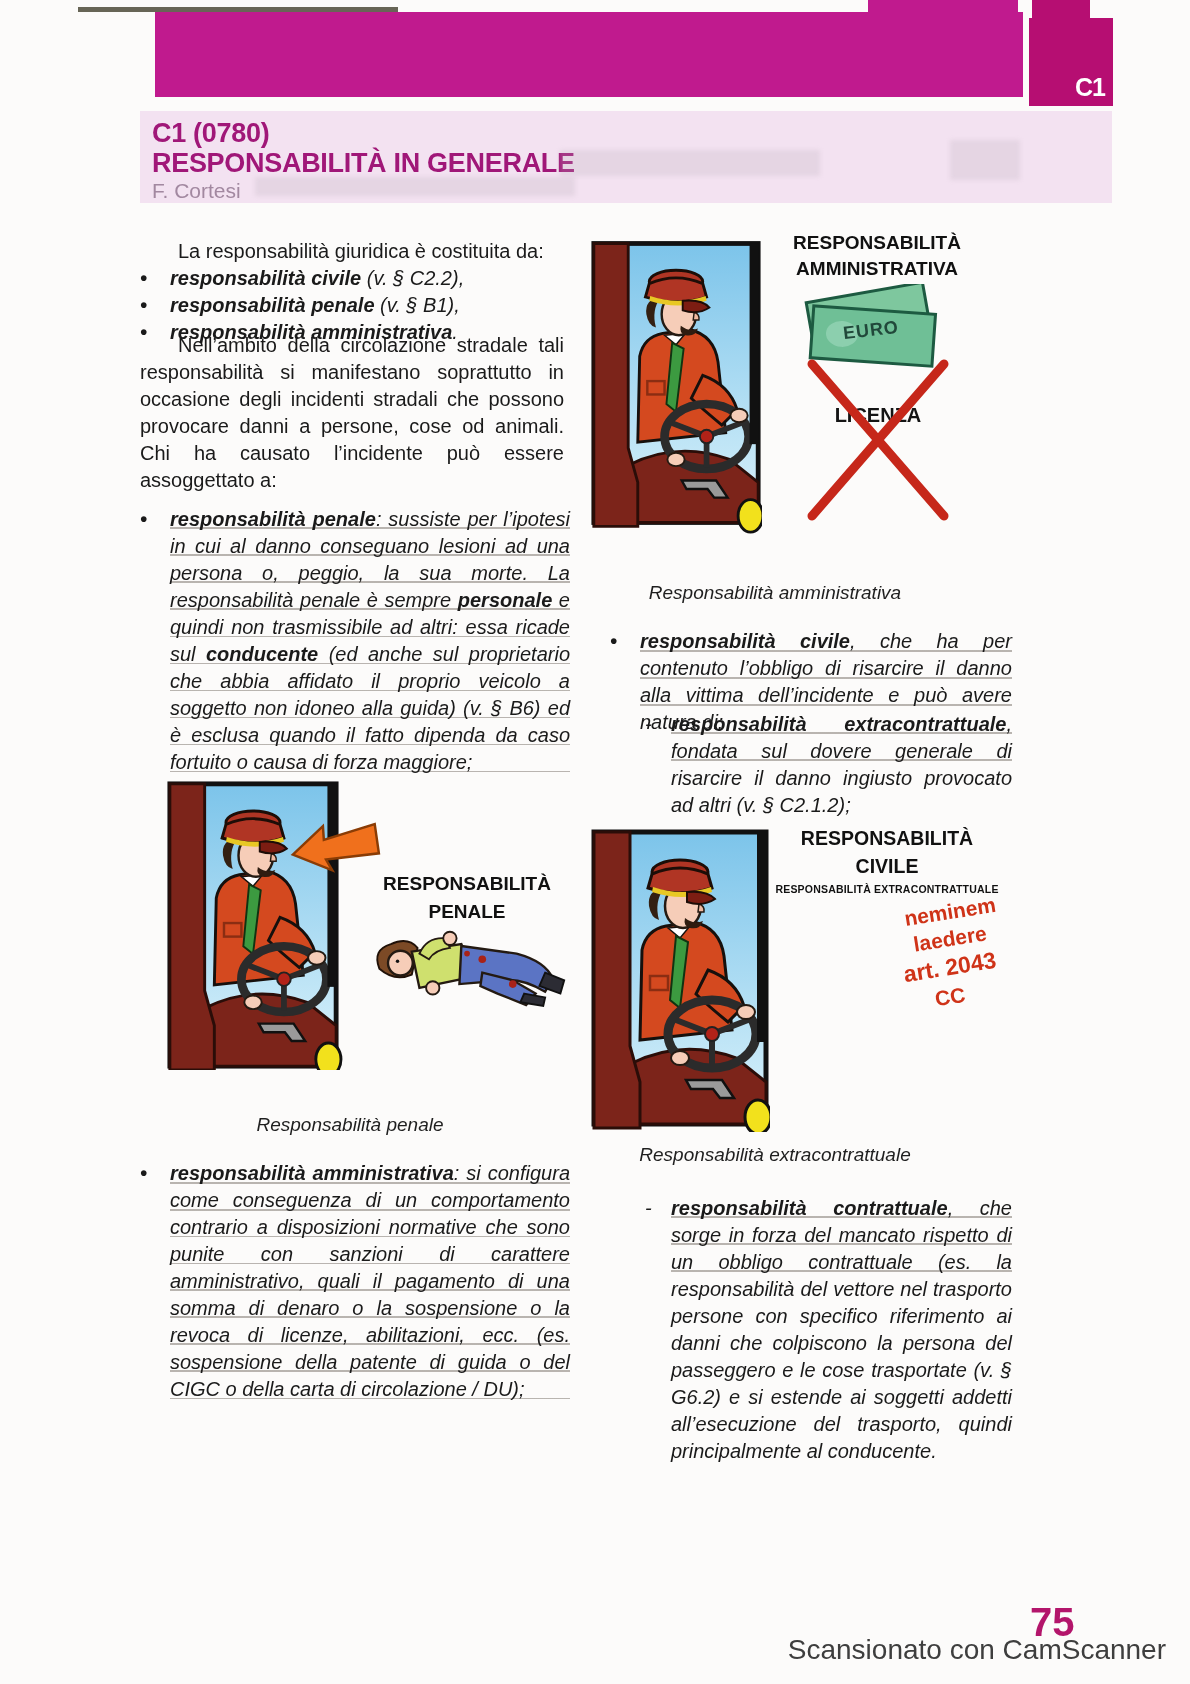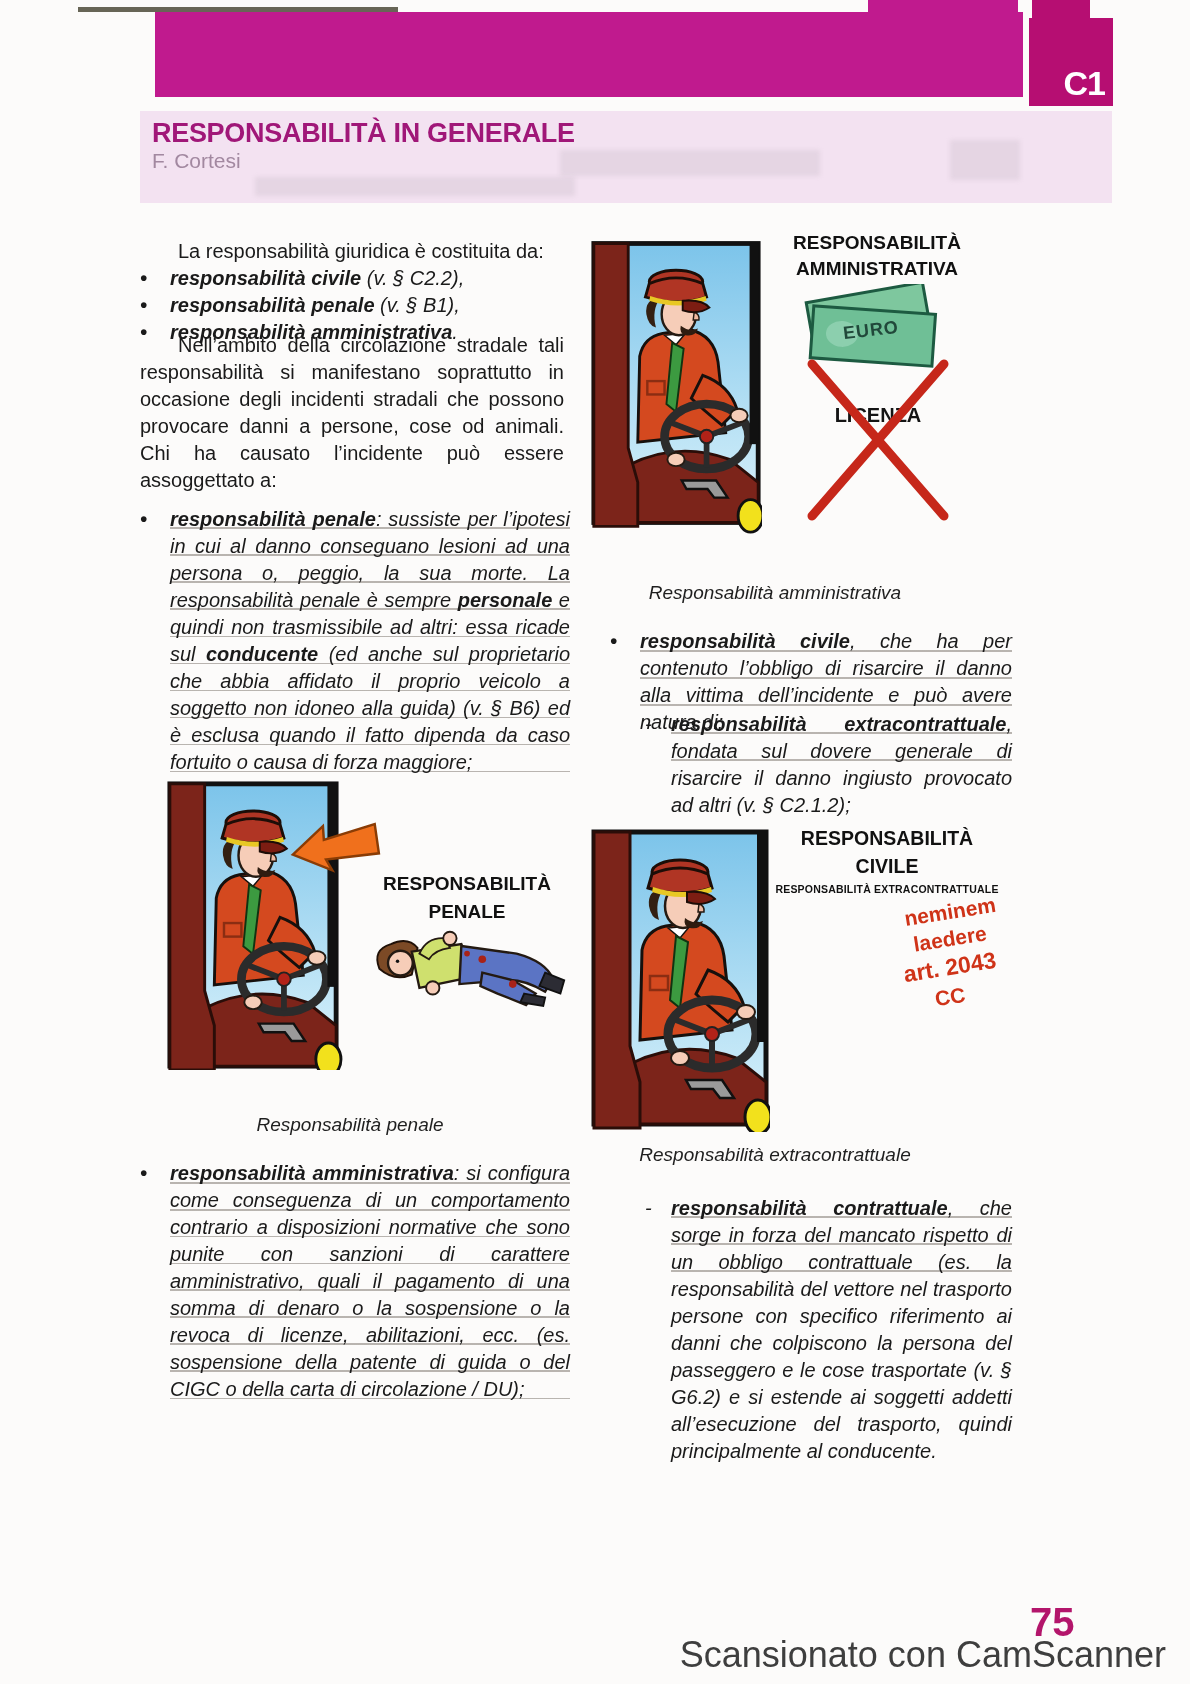--- a/index.html
+++ b/index.html
@@ -1,21 +1,21 @@
 <!DOCTYPE html>
 <html style="--band: #c01a8e; --tab: #b60e72; --title: #a01778; --stamp_red: #cf3318; --page_number: #b3156b;"><head>
 <meta charset="utf-8">
 <style>
   html,body{margin:0;padding:0;background:#e9e9e9;}
   .page{position:relative;width:1190px;height:1684px;background:#fcfbfa;overflow:hidden;
         font-family:"Liberation Sans",sans-serif;color:#1a1a1a;margin:0 auto;}
   .abs{position:absolute;}
   .band{background:var(--band,#c01a8e);}
   .tab{background:var(--tab,#b60e72);display:flex;align-items:flex-end;justify-content:flex-end;}
-  .tab-label{color:#fff;font-weight:bold;font-size:34px;line-height:1;padding:0 8px 6px 0;letter-spacing:-1px;}
+  .tab-label{color:#fff;font-weight:bold;font-size:25px;line-height:1;padding:0 8px 6px 0;letter-spacing:-1px;}
   .scanline{background:#4c4a38;opacity:.85;}
   .titleblock{background:#f3e2f1;padding:7px 0 0 12px;box-sizing:border-box;}
   .code,.sectitle{color:var(--title,#a01778);font-weight:bold;font-size:27px;line-height:30px;letter-spacing:-.3px;}
   .author{color:#a288a0;font-size:21px;line-height:24px;margin-top:1px;}
   .ghost{background:rgba(185,170,185,.24);filter:blur(2px);}
   .body-text{font-size:20px;line-height:27px;text-align:justify;}
   .indent{text-indent:38px;}
   .b{font-weight:bold;}
   .li{display:flex;font-style:italic;}
   .li .mk{flex:0 0 30px;}
@@ -26,21 +26,21 @@
   .pencil .tx, .pencil.p{background-image:repeating-linear-gradient(180deg,
       transparent 0px,transparent 21.5px,rgba(118,110,102,.5) 21.5px,rgba(118,110,102,.5) 23.5px,
       transparent 23.5px,transparent 27px);
       background-repeat:no-repeat;background-size:100% var(--plh,100%);}
   .figlabel{font-weight:bold;text-align:center;color:#111;}
   .cap{font-style:italic;font-size:19px;text-align:center;color:#1f1f1f;}
   .stamp{color:var(--stamp_red,#cf3318);font-weight:bold;text-align:center;transform:rotate(-9deg);}
   .licenza{font-weight:bold;font-size:20px;text-align:center;color:#141414;}
   .euro{font-weight:bold;font-size:18px;color:#21483a;transform:rotate(-7deg);letter-spacing:1px;}
   .pagenum{color:var(--page_number,#b3156b);font-weight:bold;font-size:40px;}
-  .scannote{color:#3e3e3e;font-size:36px;}
+  .scannote{color:#3e3e3e;font-size:28px;}
   svg{display:block;}
 </style>
 </head>
 <body>
 
 <div class="page">
 
   <svg width="0" height="0" style="position:absolute">
     <defs>
       <linearGradient id="sky" x1="0" y1="0" x2="0" y2="1">
@@ -121,20 +121,21 @@
   <div class="abs scanline" style="left:78px;top:7px;width:320px;height:5px;"></div>
   <div class="abs band" style="left:868px;top:0;width:150px;height:12px;"></div>
   <div class="abs tab" style="left:1032px;top:0;width:58px;height:18px;"></div>
 
   <div class="abs band" style="left:155px;top:12px;width:868px;height:85px;"></div>
   <div class="abs tab" style="left:1029px;top:18px;width:84px;height:88px;">
     <span class="tab-label">C1</span>
   </div>
 
   <div class="abs titleblock" style="left:140px;top:111px;width:972px;height:92px;">
+    <div class="code">C1 (0780)</div>
     <div class="sectitle">RESPONSABILITÀ IN GENERALE</div>
     <div class="author">F. Cortesi</div>
   </div>
   <div class="abs ghost" style="left:560px;top:150px;width:260px;height:26px;"></div>
   <div class="abs ghost" style="left:950px;top:140px;width:70px;height:40px;"></div>
   <div class="abs ghost" style="left:255px;top:177px;width:320px;height:19px;"></div>
 
   <div class="abs body-text indent" style="left:140px;top:238px;width:424px;"><span>La responsabilità giuridica è costituita da:</span></div>
 
   <div class="abs body-text" style="left:140px;top:265px;width:424px;">

